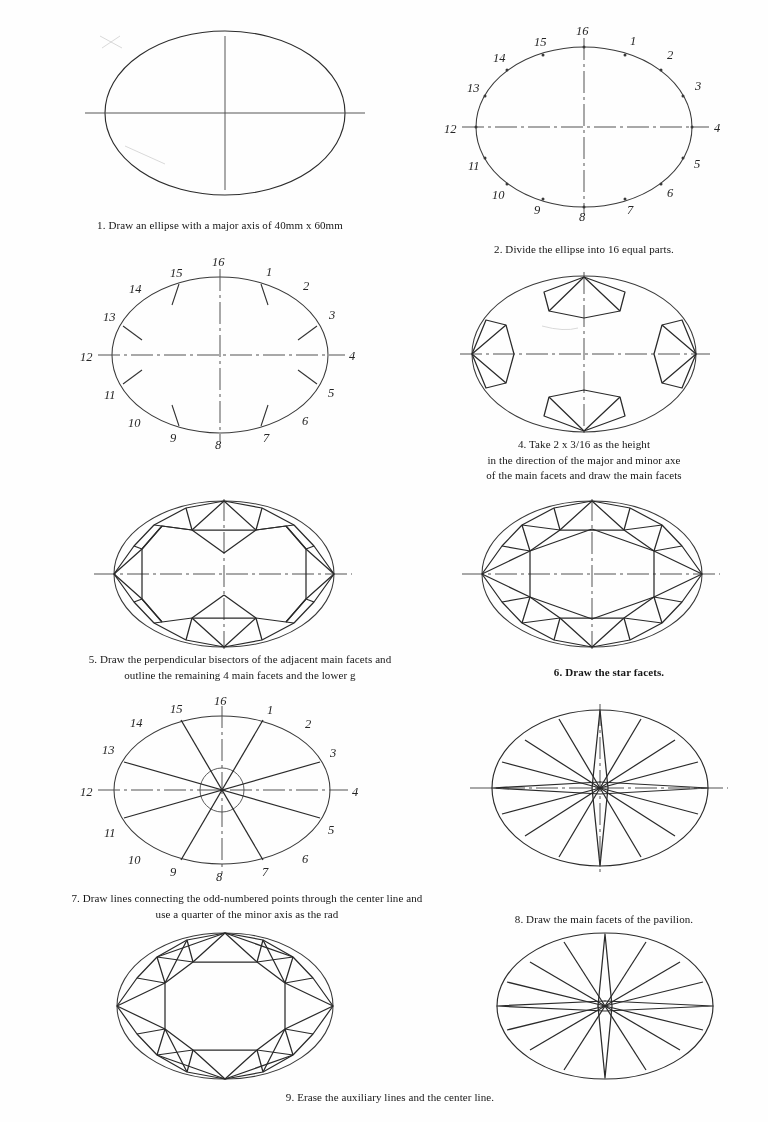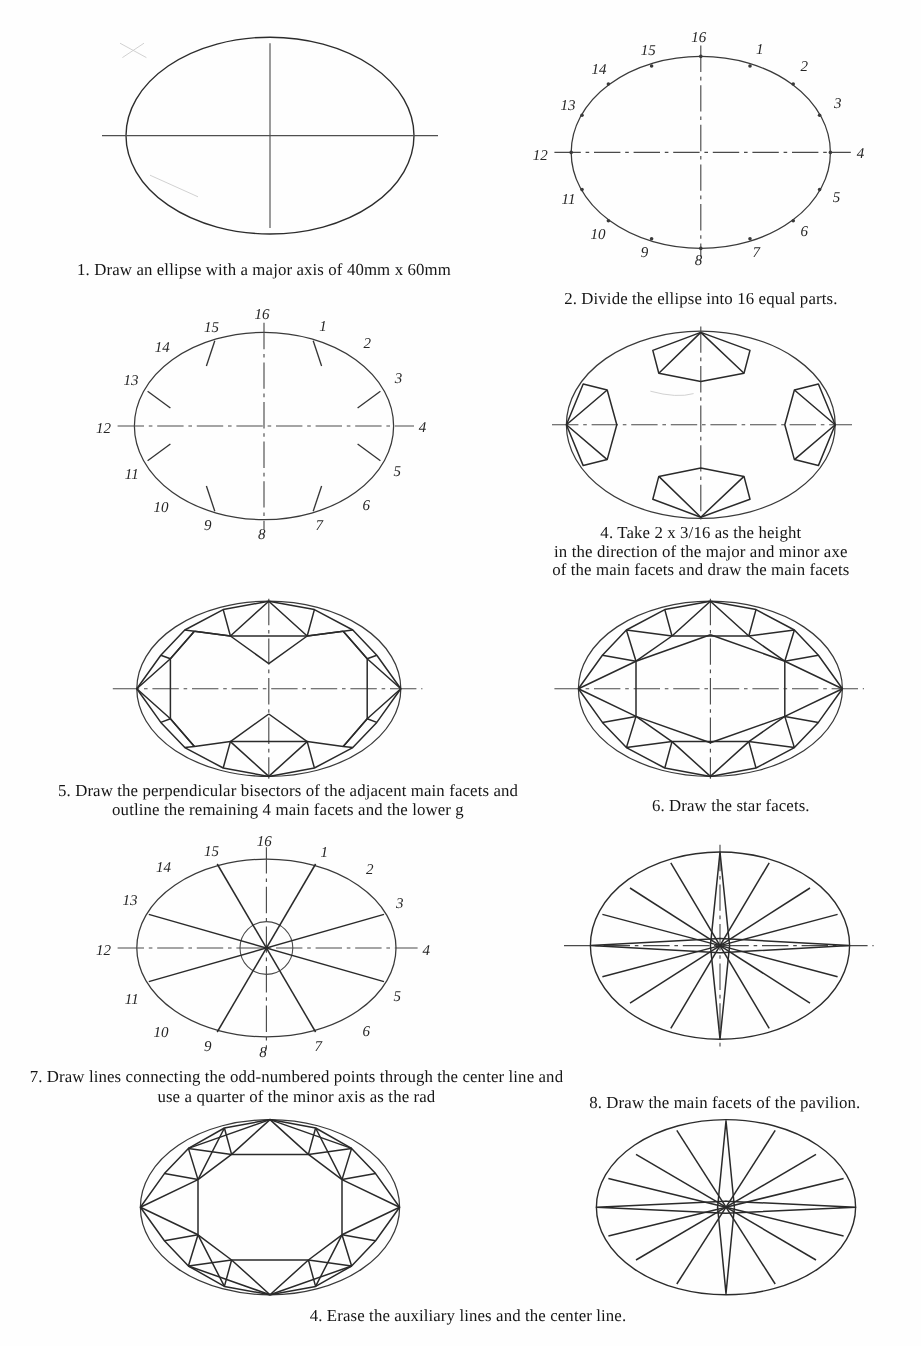--- a/index.html
+++ b/index.html
@@ -20,21 +20,21 @@
     inset: 0;
     background: #fefefe;
   }
   .fig {
     position: absolute;
   }
   .caption {
     position: absolute;
     text-align: center;
     font-family: "Liberation Serif", serif;
-    font-size: 14px;
+    font-size: 11px;
     line-height: 15.5px;
     color: #151515;
     letter-spacing: 0.1px;
   }
   svg { display: block; overflow: visible; }
   .ell  { fill: none; stroke: #3a3a3a; stroke-width: 1.05; }
   .ell2 { fill: none; stroke: #2c2c2c; stroke-width: 1.15; }
   .facet{ fill: none; stroke: #2a2a2a; stroke-width: 1.25; stroke-linejoin: round; }
   .thin { fill: none; stroke: #4a4a4a; stroke-width: 0.9; }
   .axis {
@@ -245,21 +245,21 @@
         <path d="M 230 127 L 192 122 M 230 127 L 222 101"></path>
         <path d="M 122 12 L 128 34 M 198 12 L 192 34"></path>
         <path d="M 122 144 L 128 122 M 198 144 L 192 122"></path>
         <path d="M 70 50 L 98 55 M 70 106 L 98 101"></path>
         <path d="M 250 50 L 222 55 M 250 106 L 222 101"></path>
         <path d="M 160 33 L 98 55 M 160 33 L 222 55"></path>
         <path d="M 160 123 L 98 101 M 160 123 L 222 101"></path>
       </g>
     </svg>
   </div>
-  <div class="caption" style="left:450px; top:665px; width:318px;">
+  <div class="caption" style="left:450px; top:665px; width:318px;font-weight:bold;">
     <div>6. Draw the star facets.</div>
   </div>
 
   <div class="fig" style="left:62px; top:700px;">
     <svg width="330" height="175" viewBox="0 0 330 175">
       <ellipse class="ell" cx="160" cy="90" rx="108" ry="74"></ellipse>
       <line class="axis" x1="36" y1="90" x2="286" y2="90"></line>
       <line class="axis" x1="160" y1="6" x2="160" y2="174"></line>
 
       <circle class="thin" cx="160" cy="90" r="22" stroke="#c8c8c8"></circle>
@@ -374,16 +374,16 @@
         <line x1="85" y1="122" x2="160" y2="78"></line>
         <line x1="62" y1="102" x2="160" y2="78"></line>
         <line x1="62" y1="54" x2="160" y2="78"></line>
         <line x1="85" y1="34" x2="160" y2="78"></line>
         <line x1="119" y1="14" x2="160" y2="78"></line>
       </g>
     </svg>
   </div>
 
   <div class="caption" style="left:180px; top:1090px; width:420px;">
-    <div>4. Erase the auxiliary lines and the center line.</div>
+    <div>9. Erase the auxiliary lines and the center line.</div>
   </div>
 
 </div>
 
 </body></html>

